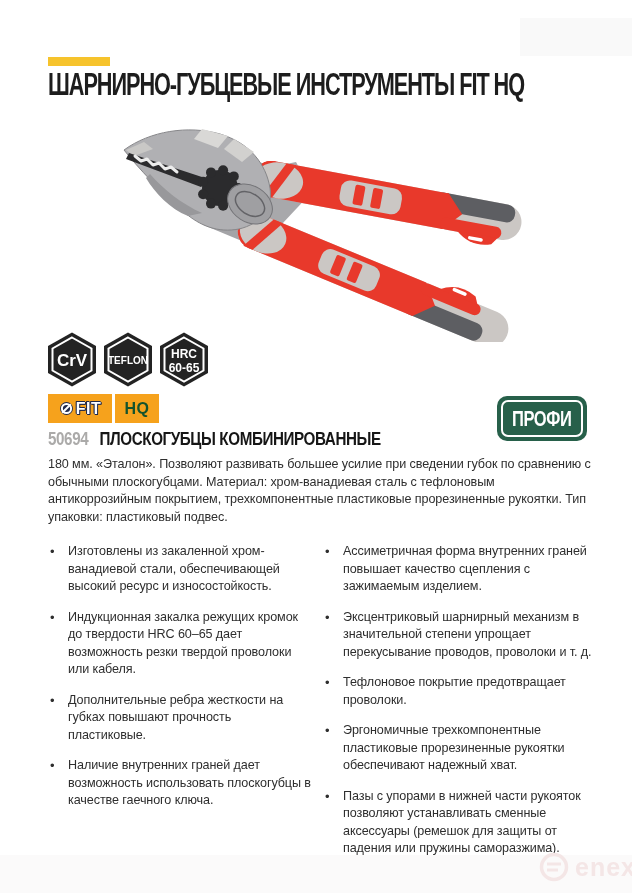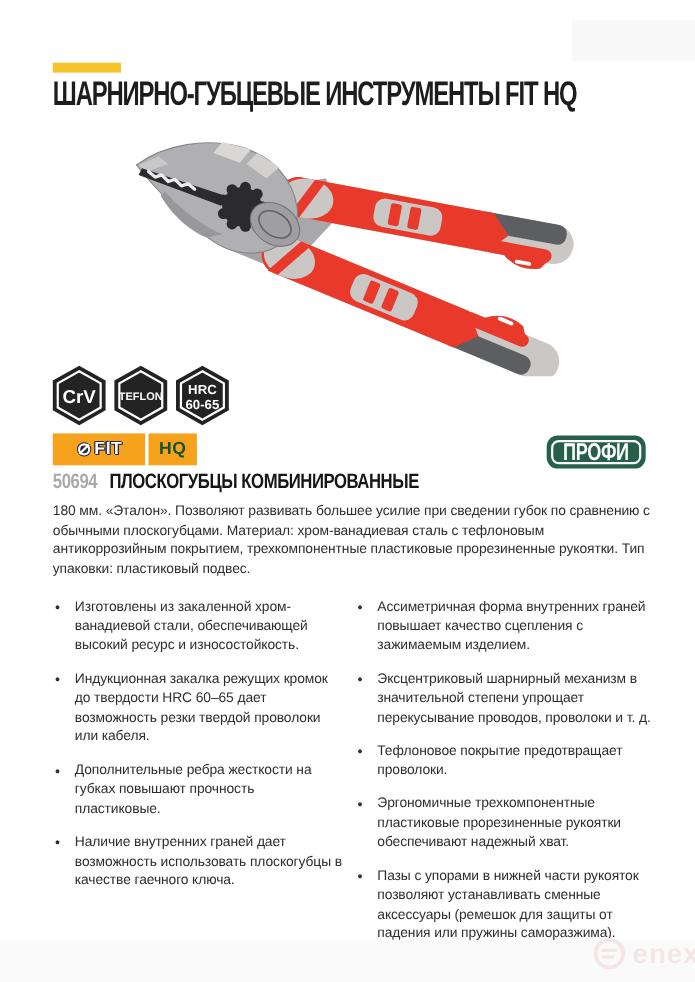--- a/index.html
+++ b/index.html
@@ -17,28 +17,28 @@
            line-height:1.0; }
 
   .figure { position:absolute; left:60px; top:112px; width:500px; height:230px; }
   .figure svg { width:100%; height:100%; display:block; }
 
   .hexrow { position:absolute; left:46px; top:331px; display:flex; gap:4px; }
   .hex svg { display:block; }
   .hex text { font-family:"Liberation Sans", sans-serif; font-weight:700; fill:#ffffff; }
 
   .fitlogo { position:absolute; left:48px; top:394px; height:29px; display:flex; align-items:stretch; }
-  .fit-left { width:84px; background:#F6A21C; display:flex; align-items:center; justify-content:center; gap:2px; }
+  .fit-left { width:64px; background:#F6A21C; display:flex; align-items:center; justify-content:center; gap:2px; }
   .fit-divider { width:3px; background:#ffffff; }
   .fit-right { width:44px; background:#F6A21C; display:flex; align-items:center; justify-content:center; }
   .fit-text { color:#fff; font-weight:700; font-size:16px; letter-spacing:0.5px;
               text-shadow:-1px 0 #20294a, 1px 0 #20294a, 0 -1px #20294a, 0 1px #20294a, 1px 1px #20294a, -1px -1px #20294a; }
   .hq-text { color:#14532d; font-weight:700; font-size:16px; letter-spacing:0.5px; }
 
-  .pro-badge { position:absolute; left:497px; top:396px; width:90px; height:30px; background:#27604A;
+  .pro-badge { position:absolute; left:497px; top:396px; width:90px; height:45px; background:#27604A;
                border-radius:10px; padding:4px; }
   .pro-inner { width:100%; height:100%; border:2.5px solid #ffffff; border-radius:7px;
                display:flex; align-items:center; justify-content:center; }
   .pro-text { color:#ffffff; font-size:22px; font-weight:700; letter-spacing:-0.5px;
               transform:scaleX(0.75); white-space:nowrap; }
 
   .product-head { position:absolute; left:48px; top:428px; white-space:nowrap;
                   transform:scaleX(0.80); transform-origin:0 50%; font-size:19px; font-weight:700;
                   letter-spacing:-0.5px; }
   .product-code { color:#abaaa9; margin-right:14px; }

